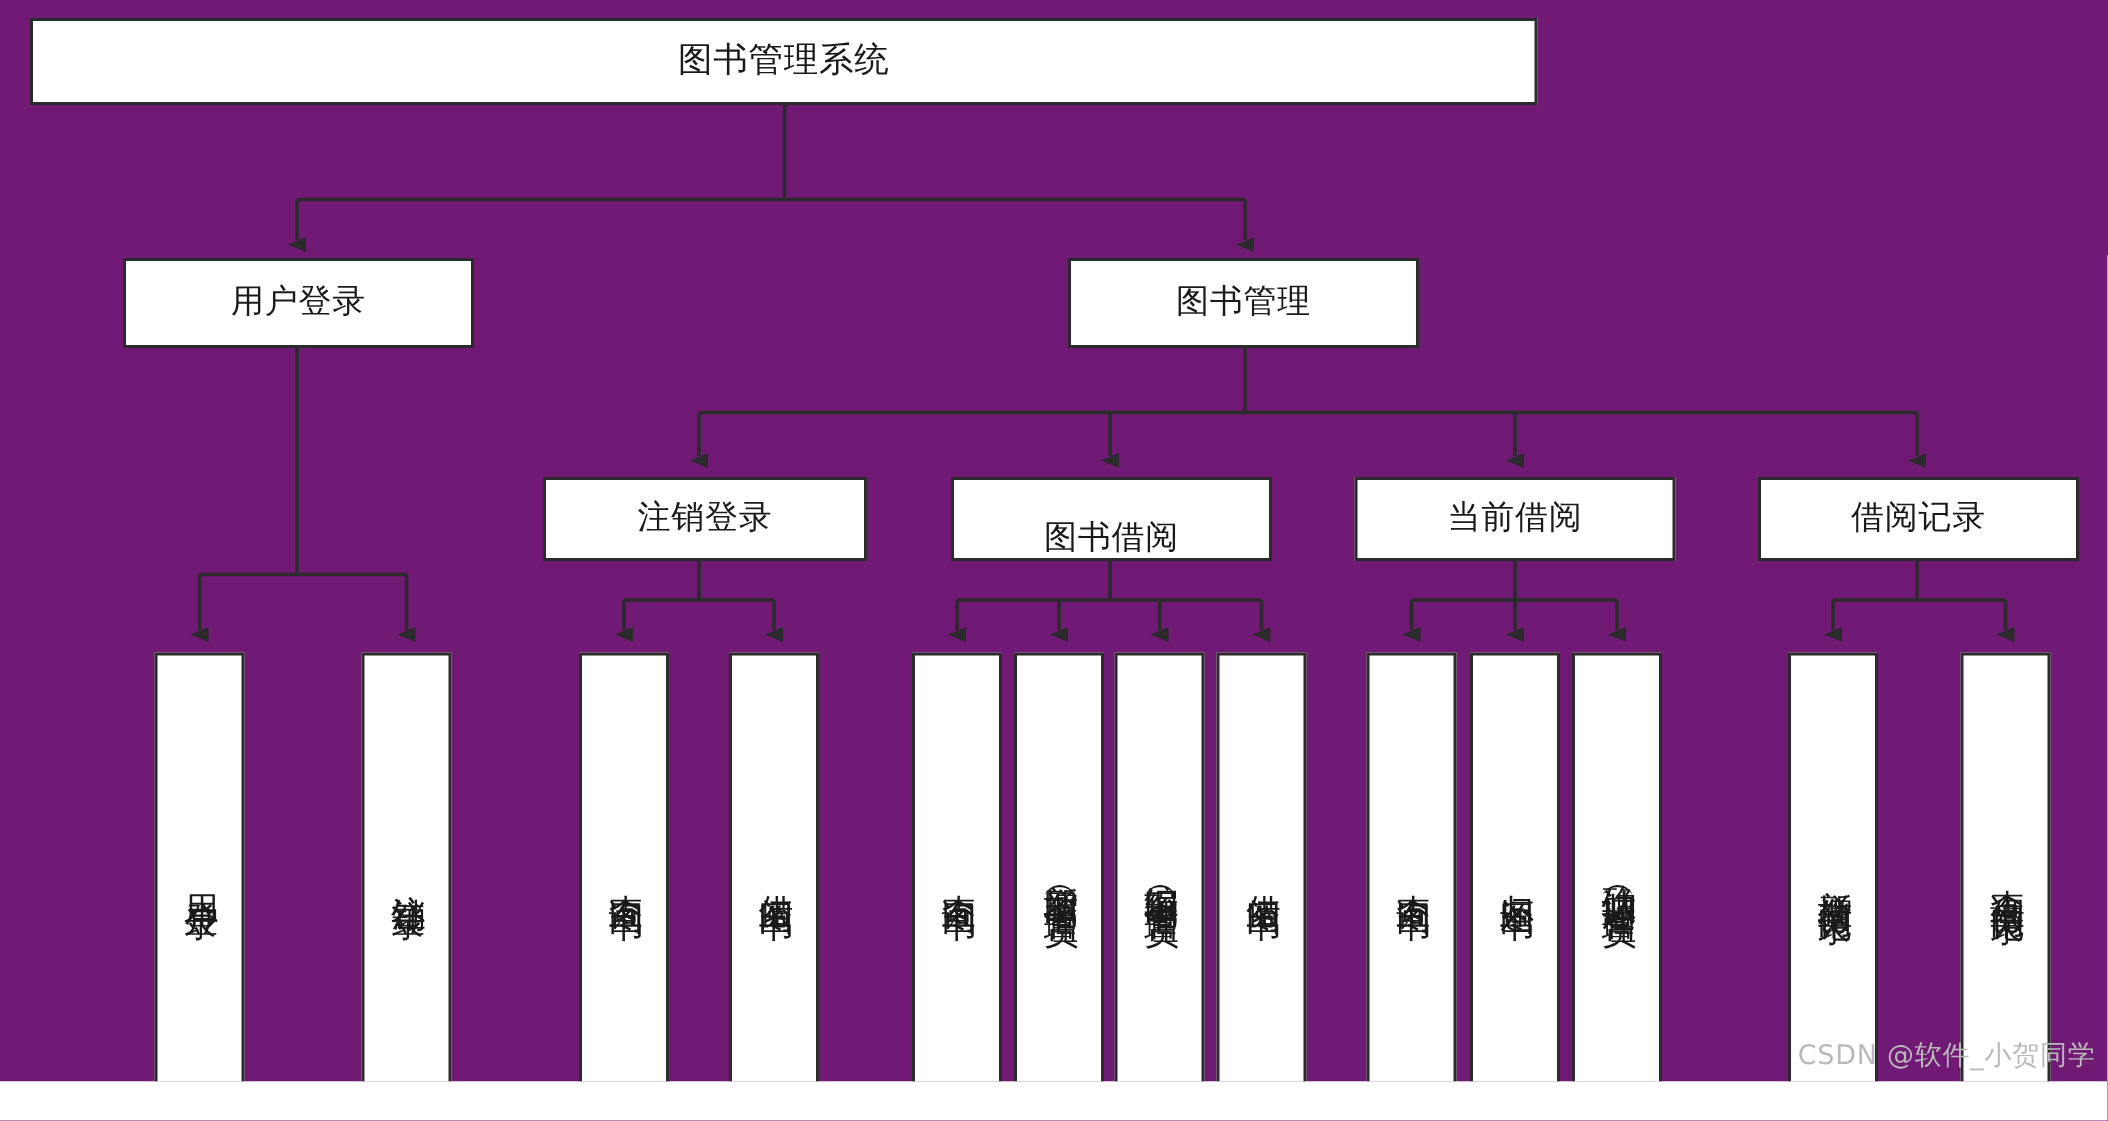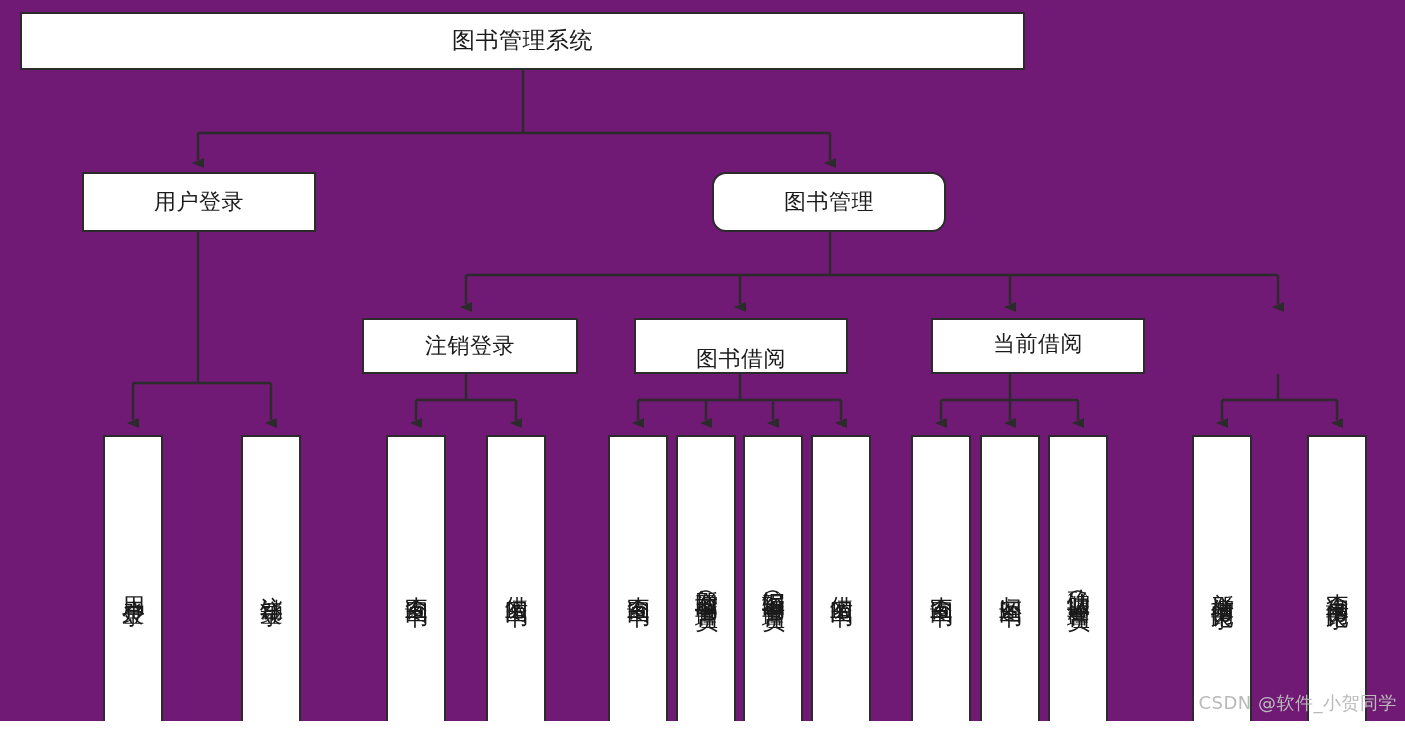--- a/index.html
+++ b/index.html
@@ -126,32 +126,35 @@
     </g>
   </svg>
 
   <div class="node h root" style="left:20px; top:12px; width:1005px; height:58px;">
     <span class="label">图书管理系统</span>
   </div>
 
   <div class="node h" style="left:82px; top:172px; width:234px; height:60px;">
     <span class="label">用户登录</span>
   </div>
-  <div class="node h" style="left:712px; top:172px; width:234px; height:60px;border-radius:14px;">
+  <div class="node h" style="left:712px; top:172px; width:234px; height:60px;">
     <span class="label">图书管理</span>
   </div>
 
   <div class="node h" style="left:362px; top:318px; width:216px; height:56px;">
     <span class="label">注销登录</span>
   </div>
   <div class="node h" style="left:634px; top:318px; width:214px; height:56px;align-items:flex-end;">
     <span class="label">图书借阅</span>
   </div>
-  <div class="node h" style="left:931px; top:318px; width:214px; height:56px;font-family:Liberation Mono, monospace;">
+  <div class="node h" style="left:903px; top:318px; width:214px; height:56px;">
     <span class="label">当前借阅</span>
+  </div>
+  <div class="node h" style="left:1172px; top:318px; width:214px; height:56px;">
+    <span class="label">借阅记录</span>
   </div>
 
   <div class="node v" style="left:103px; top:435px; width:60px; height:298px;">
     <span class="label">用户登录</span>
   </div>
   <div class="node v" style="left:241px; top:435px; width:60px; height:298px;">
     <span class="label">注销登录</span>
   </div>
 
   <div class="node v" style="left:386px; top:435px; width:60px; height:298px;">

